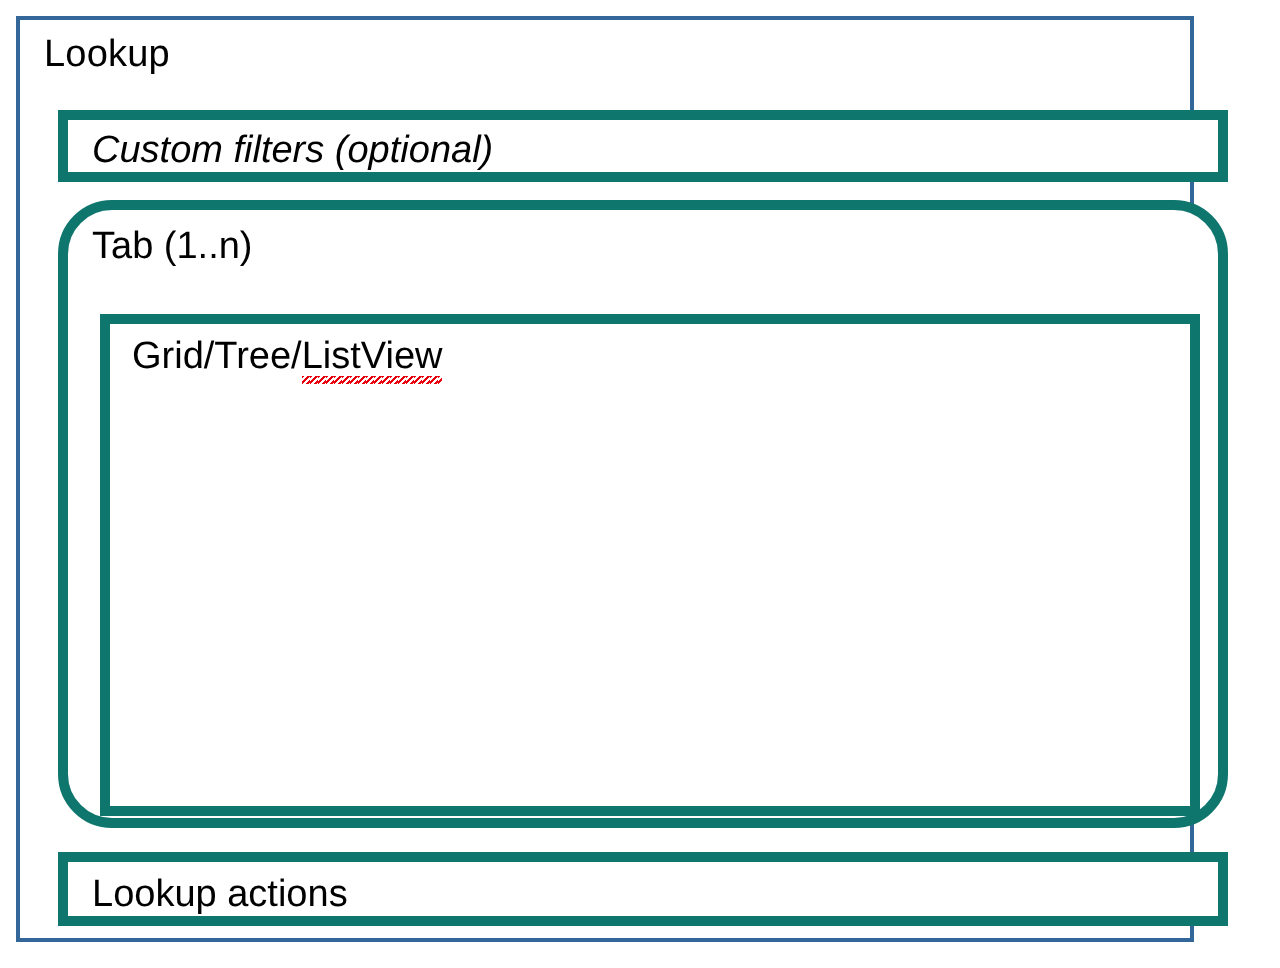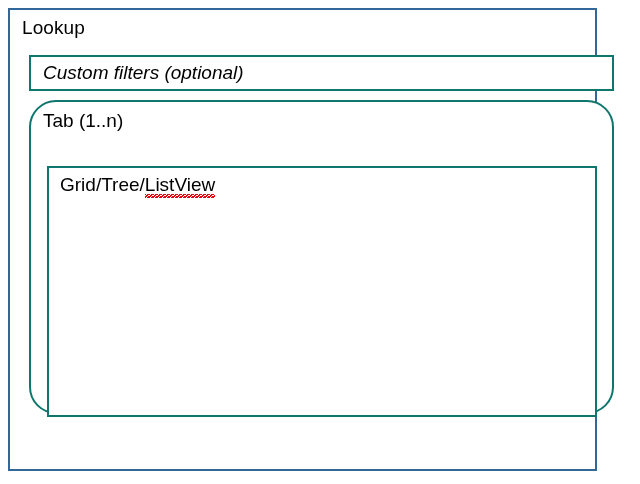--- a/index.html
+++ b/index.html
@@ -43,21 +43,21 @@
     line-height: 24px;
     font-weight: 400;
     letter-spacing: 0.1px;
     white-space: nowrap;
   }
 
   
   .box {
     position: absolute;
     box-sizing: border-box;
-    border: 2px solid #0f766e;
+    border: 5px solid #0f766e;
     background: #ffffff;
   }
 
   .box-label {
     position: absolute;
     font-size: 19px;
     line-height: 24px;
     white-space: nowrap;
   }
 
@@ -83,21 +83,21 @@
     border-radius: 27px;
   }
   .tab-label {
     left: 12px;
     top: 7px;
   }
 
   
   .grid-box {
     left: 16px;
-    top: 64px;
+    top: 52px;
     width: 550px;
     height: 251px;
   }
   .grid-label {
     left: 11px;
     top: 5px;
   }
 
   
   .misspelled {
@@ -148,15 +148,18 @@
     </div>
 
     <div class="box tab-box">
       <div class="box-label tab-label">Tab (1..n)</div>
 
       <div class="box grid-box">
         <div class="box-label grid-label"><span>Grid/Tree/</span><span class="misspelled">ListView</span></div>
       </div>
     </div>
 
+    <div class="box actions-box">
+      <div class="box-label actions-label">Lookup actions</div>
+    </div>
 
   </div>
 </div>
 
 </body></html>

